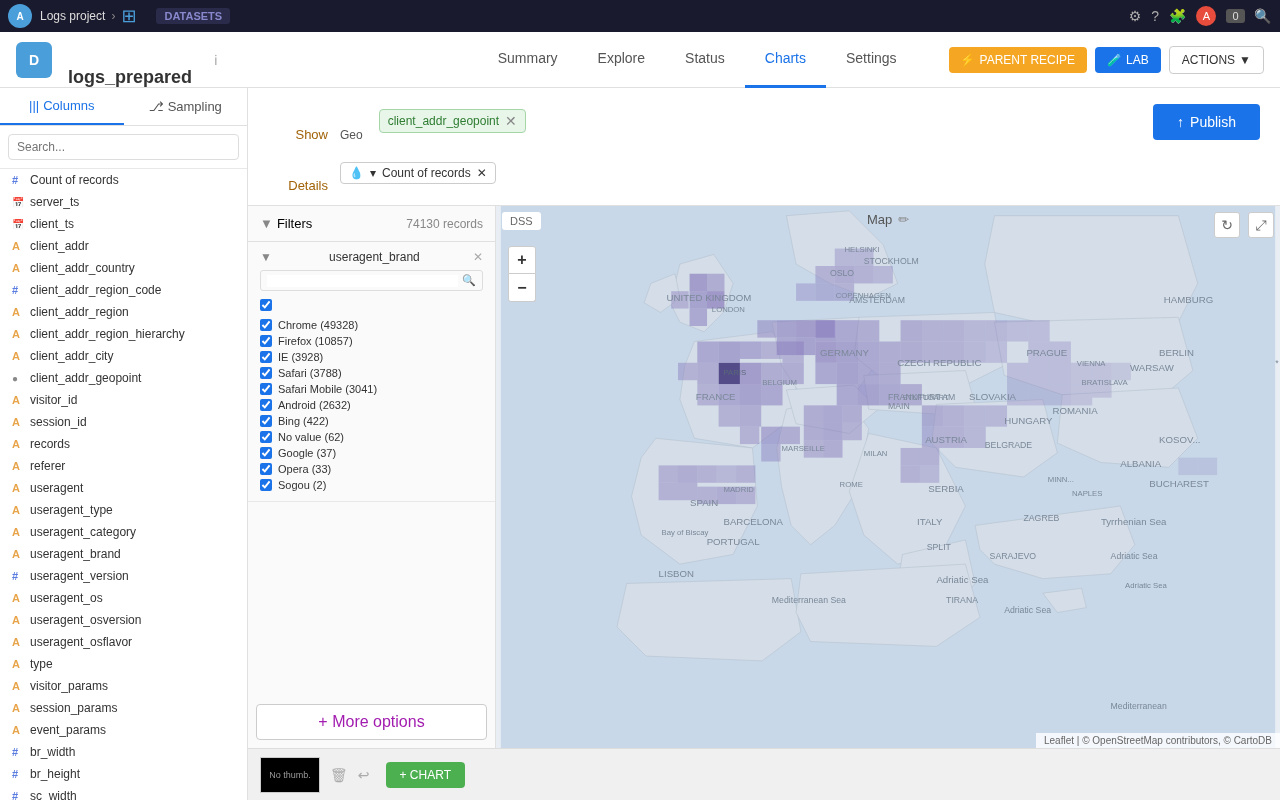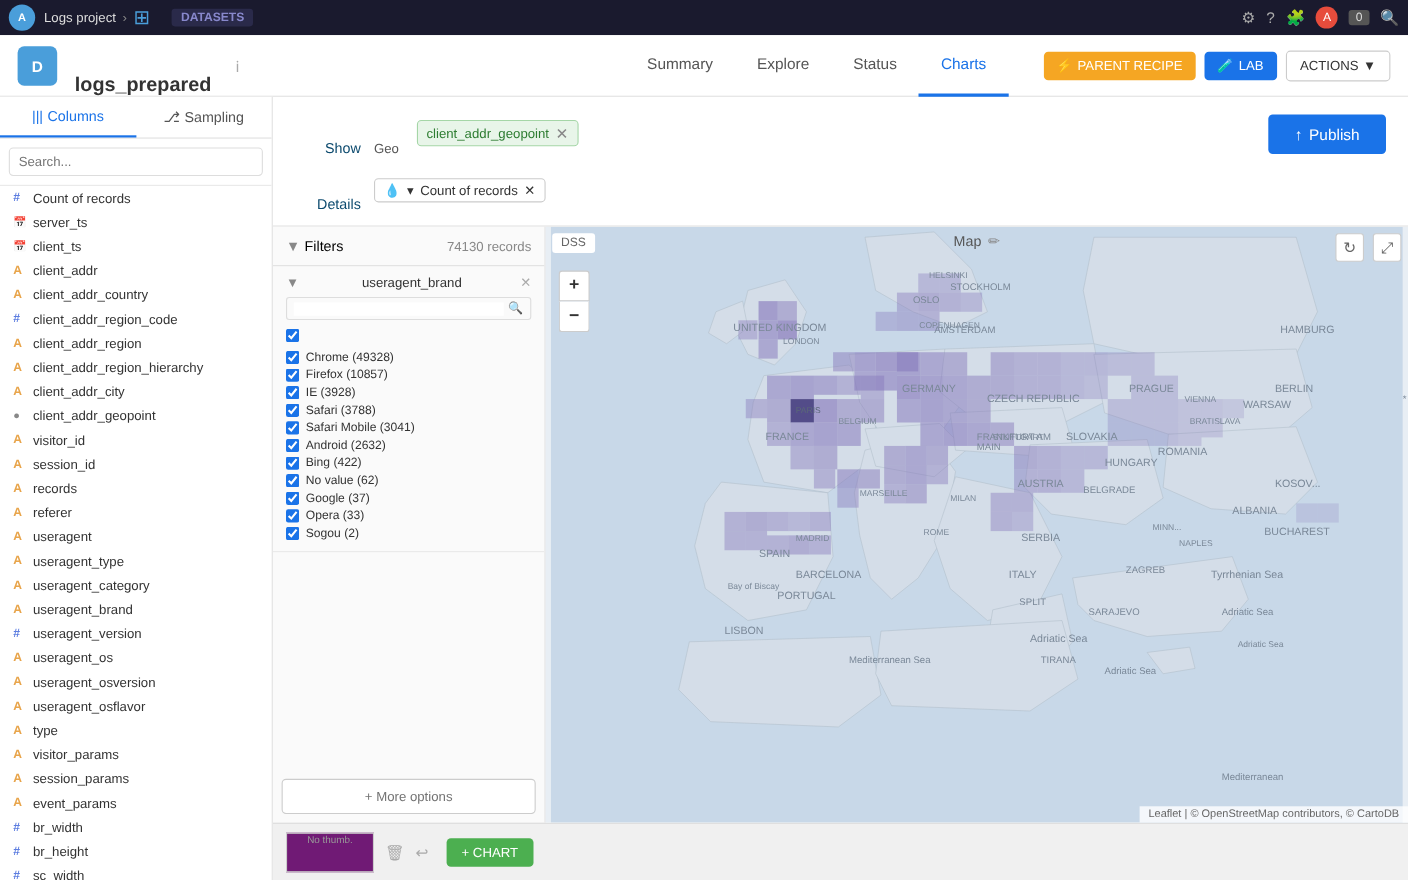--- a/index.html
+++ b/index.html
@@ -79,21 +79,21 @@
     
     #chart-config {
       background: white;
       border-bottom: 1px solid #e0e0e0;
       padding: 12px 20px;
       display: flex;
       flex-direction: column;
       gap: 10px;
     }
     .config-row { display: flex; align-items: center; gap: 12px; }
-    .config-label { width: 60px; color: #0c4a6e; font-size: 13px; text-align: right; margin-top: 26px; }
+    .config-label { width: 60px; color: #a16207; font-size: 13px; text-align: right; margin-top: 26px; }
     .config-pill { display: flex; align-items: center; gap: 6px; background: #e8f5e9; border: 1px solid #a5d6a7; border-radius: 4px; padding: 3px 8px; font-size: 12px; color: #2e7d32; }
     .config-pill .remove-btn { cursor: pointer; color: #888; font-size: 14px; }
     .geo-label { color: #555; font-size: 12px; margin-right: 4px; margin-top: 28px; }
     .detail-pill { display: flex; align-items: center; gap: 6px; background: white; border: 1px solid #ccc; border-radius: 4px; padding: 3px 8px; font-size: 12px; color: #333; }
     .drop-icon { color: #4a9eda; }
 
     
     #content-area { display: flex; flex: 1; overflow: hidden; }
 
     
@@ -146,22 +146,22 @@
     .filter-checkbox-item { display: flex; align-items: center; gap: 6px; padding: 2px 0; font-size: 11px; color: #333; cursor: pointer; }
     .filter-checkbox-item input[type=checkbox] { width: 12px; height: 12px; cursor: pointer; accent-color: #1a73e8; }
 
     #filters-panel .more-options-btn {
       margin: 8px;
       border: 1px solid #ccc;
       background: white;
       padding: 8px;
       border-radius: 4px;
       cursor: pointer;
-      font-size: 12px;
-      color: #737373;
+      font-size: 16px;
+      color: #a21caf;
       text-align: center;
       display: flex;
       align-items: center;
       justify-content: center;
       gap: 4px;
     }
 
     
     #map-area {
       flex: 1;
@@ -280,24 +280,24 @@
     #bottom-bar {
       height: 52px;
       background: #f0f0f0;
       border-top: 1px solid #ddd;
       display: flex;
       align-items: center;
       padding: 0 12px;
       gap: 8px;
     }
     #bottom-bar .thumb-placeholder { 
-      width: 80px; height: 36px; 
-      background: #701a75; 
+      width: 60px; height: 36px; 
+      background: #000000; 
       border: 1px solid #ccc; 
-      display: flex; justify-content: center;
+      display: flex; align-items: center; justify-content: center;
       font-size: 9px; color: #999;
       cursor: pointer;
     }
     #bottom-bar .thumb-del { color: #aaa; cursor: pointer; font-size: 14px; margin-left: 2px; }
     #bottom-bar .add-chart-btn {
       background: #4caf50;
       color: white;
       border: none;
       padding: 6px 14px;
       border-radius: 4px;
@@ -330,20 +330,21 @@
 
 <div id="secondbar">
   <div class="ds-logo">D</div>
   <span class="ds-name">logs_prepared</span>
   <span class="ds-name-icon">ℹ</span>
   <nav class="nav-tabs">
     <div class="nav-tab">Summary</div>
     <div class="nav-tab">Explore</div>
     <div class="nav-tab">Status</div>
     <div class="nav-tab active">Charts</div>
+    <div class="nav-tab">Settings</div>
   </nav>
   <div class="action-btns">
     <button class="btn-parent">
       <span>⚡</span>
       <span>PARENT RECIPE</span>
     </button>
     <button class="btn-lab">
       <span>🧪</span>
       <span>LAB</span>
     </button>

